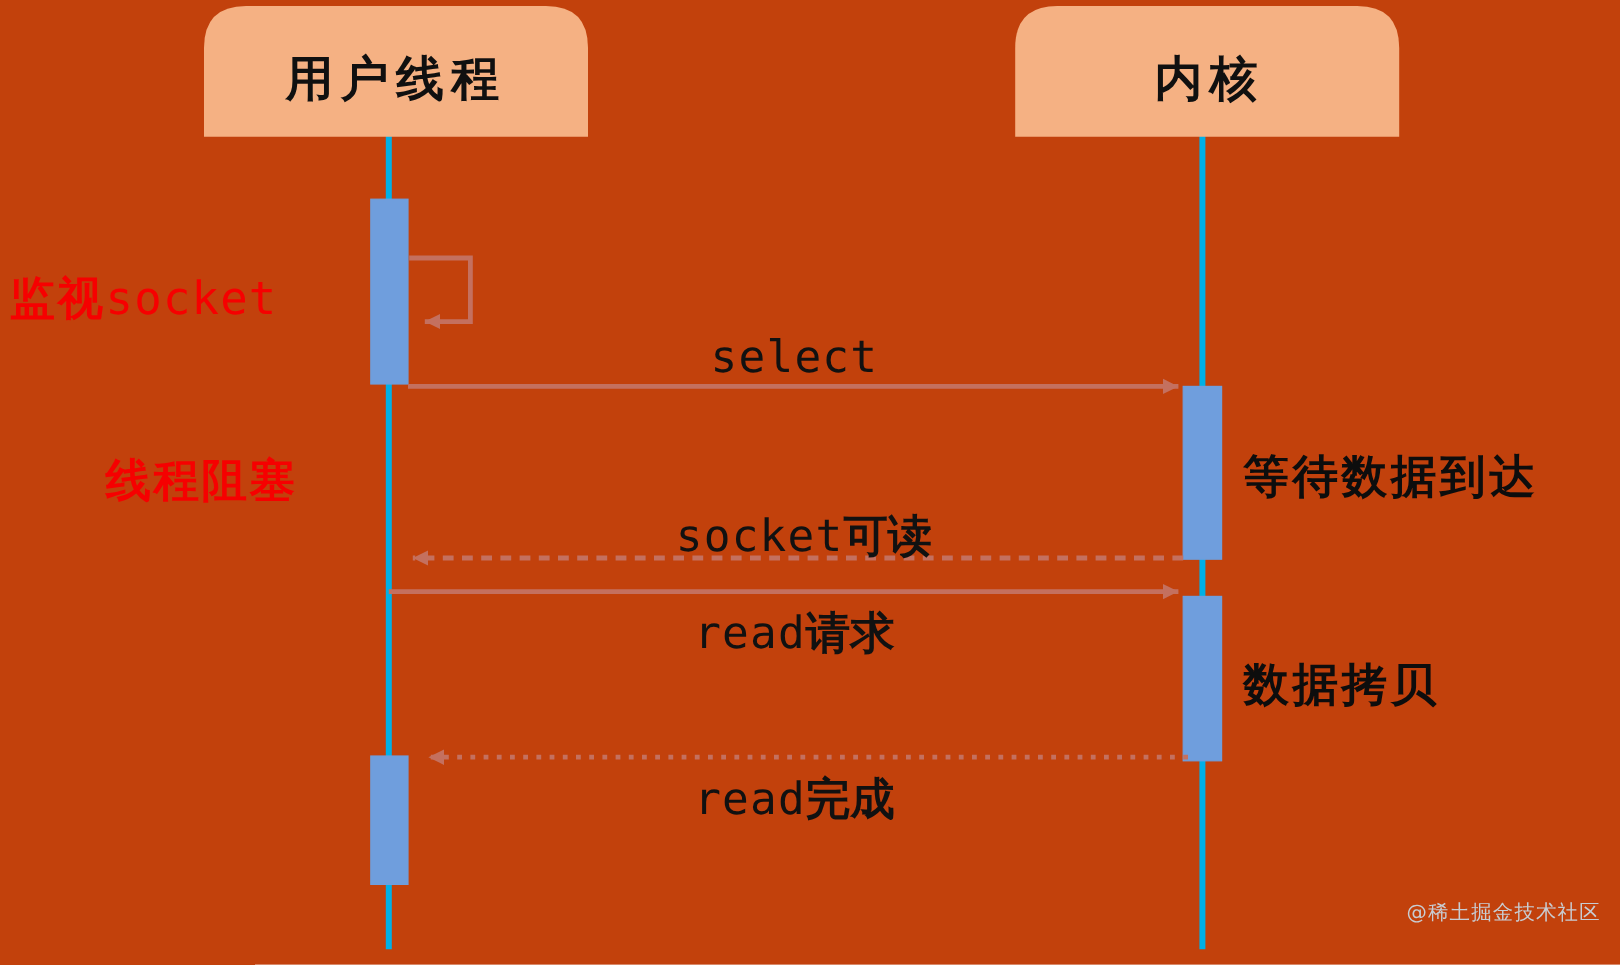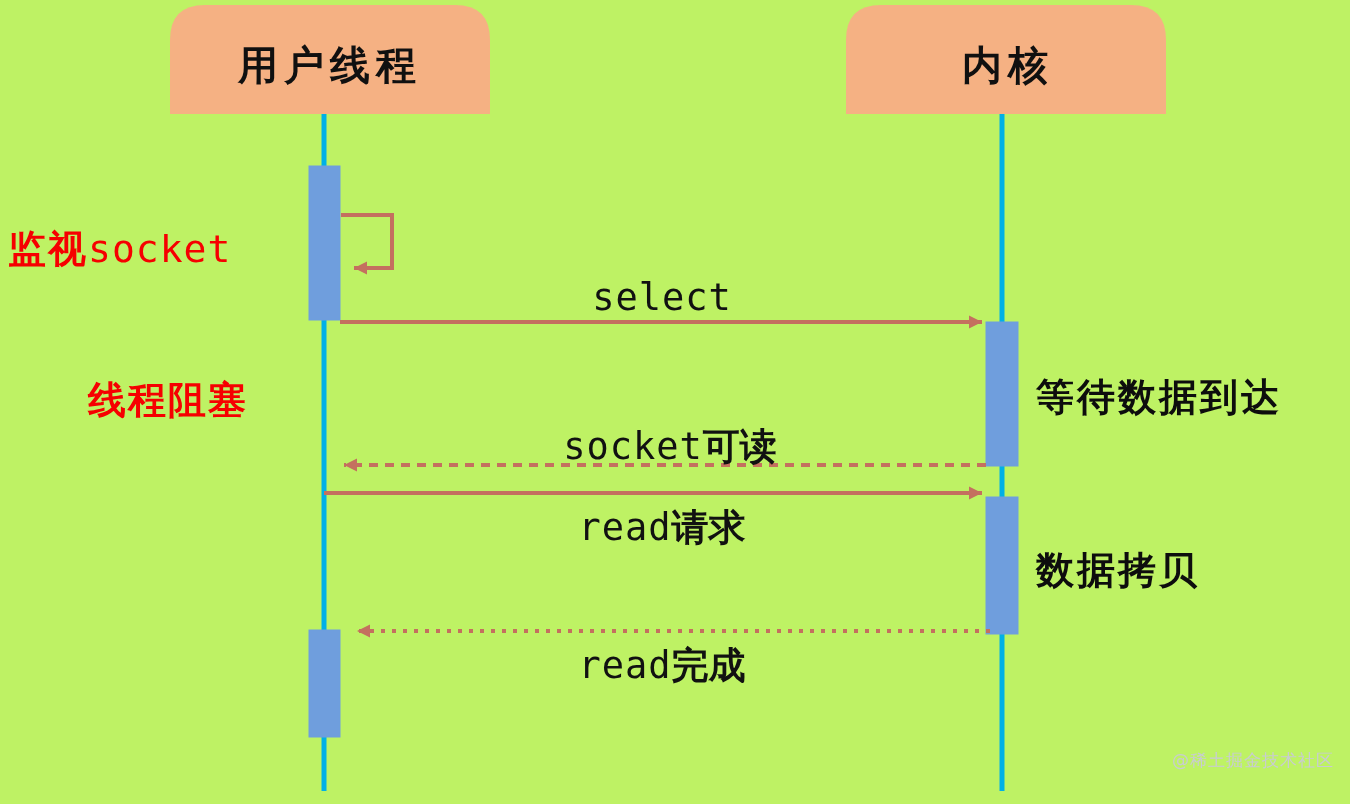--- a/index.html
+++ b/index.html
@@ -10,21 +10,21 @@
   body {
     width: 1350px;
     height: 804px;
     overflow: hidden;
     font-family: "Liberation Serif", "DejaVu Serif", serif;
   }
   #diagram-root {
     position: relative;
     width: 1350px;
     height: 804px;
-    background: #bef264;
+    background: #c2410c;
   }
   svg.seq-canvas {
     position: absolute;
     left: 0;
     top: 0;
     width: 1350px;
     height: 804px;
     display: block;
   }
   .participant-label {

